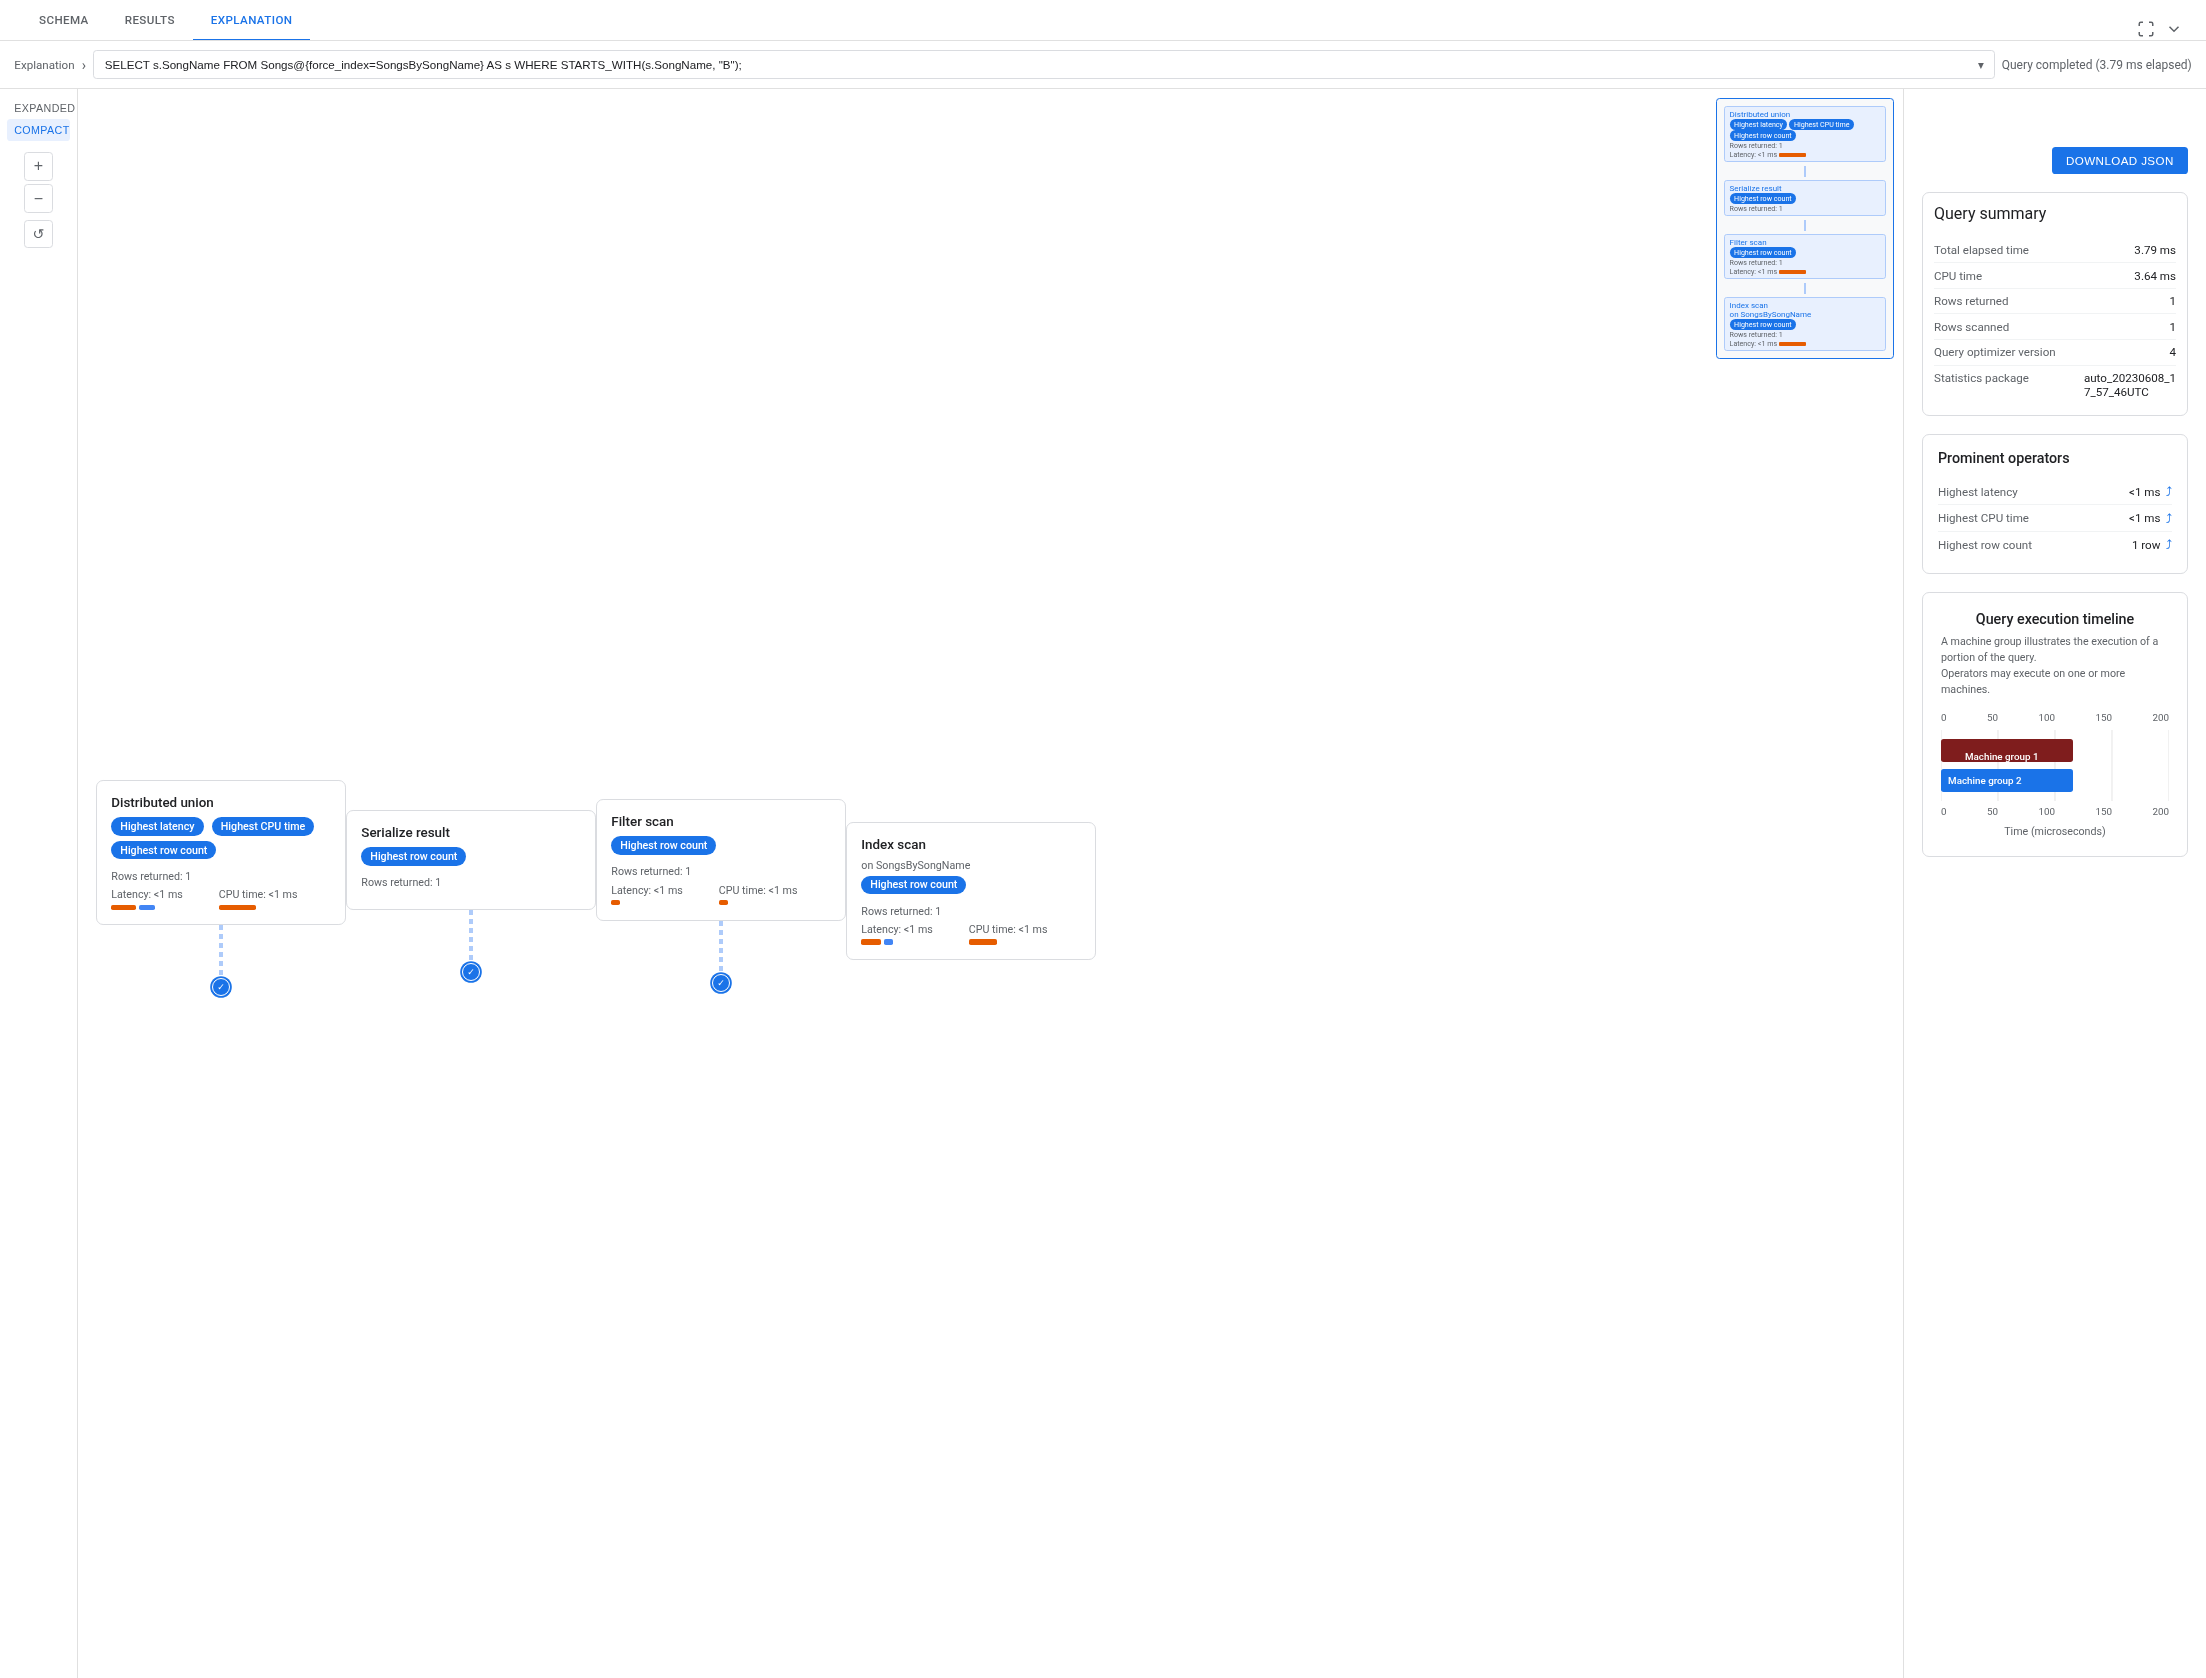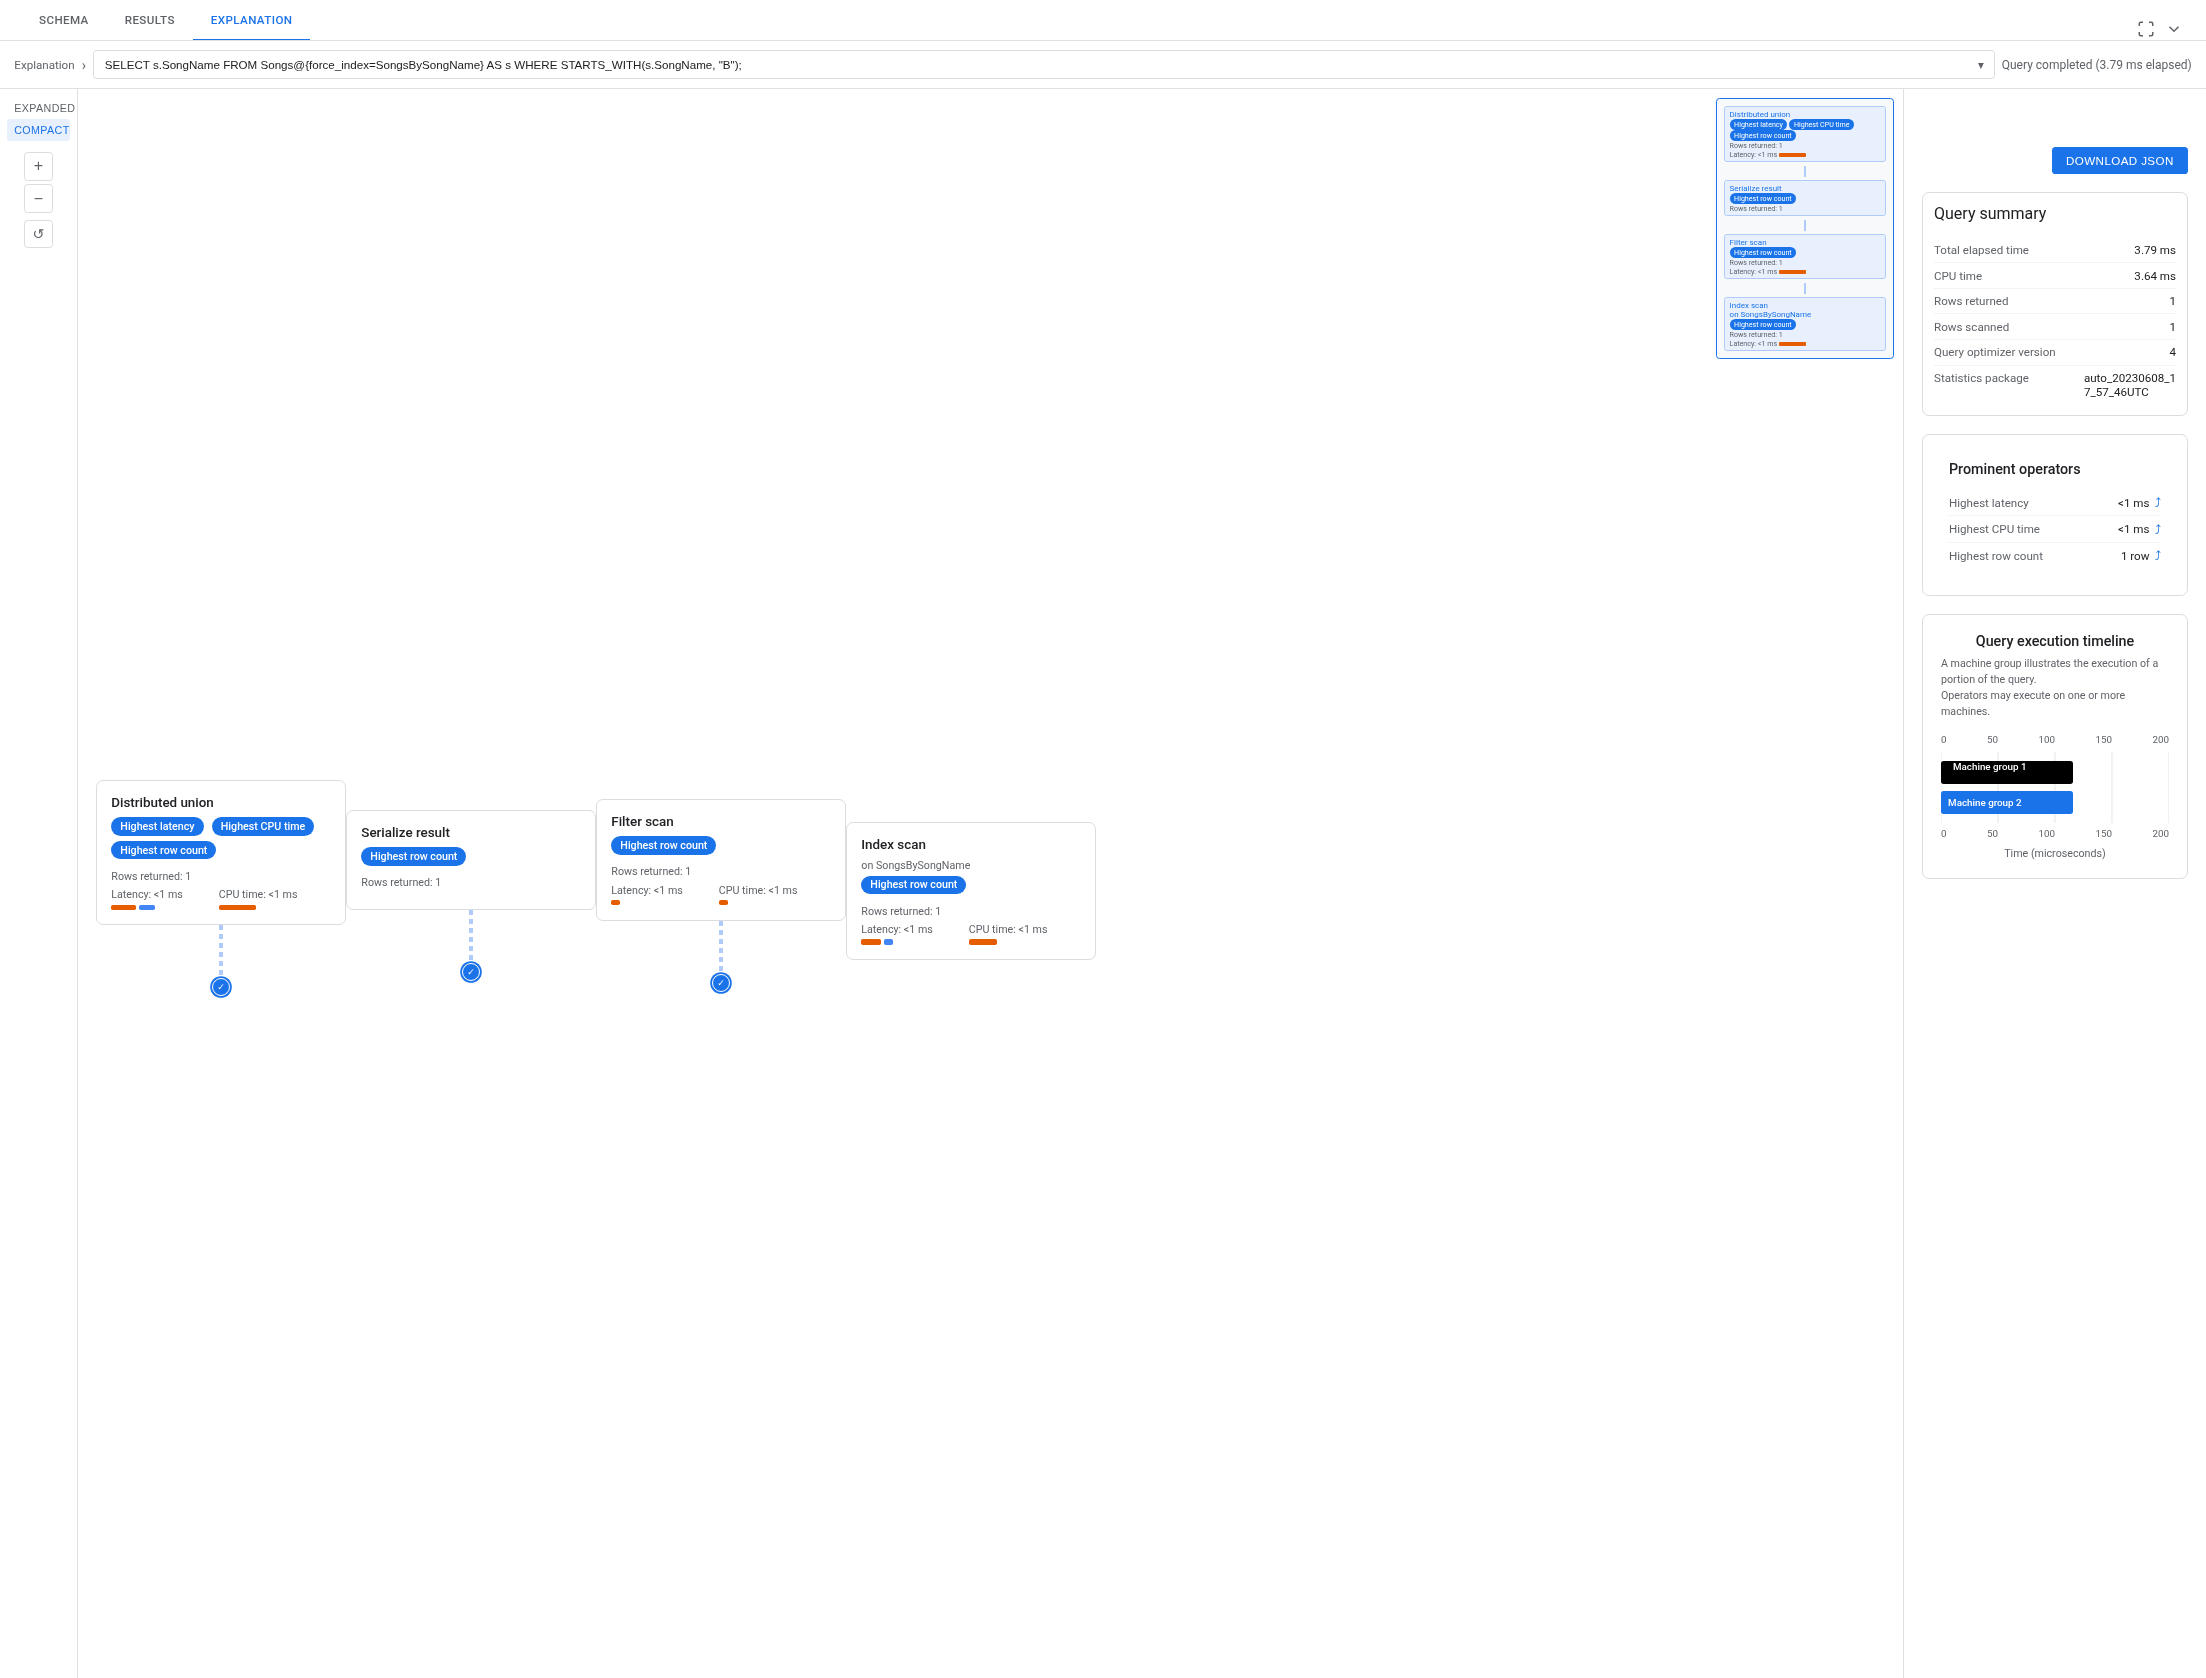--- a/index.html
+++ b/index.html
@@ -63,21 +63,21 @@
 
     
     .summary-card { border: 0.9px solid #dadce0; border-radius: 7.1px; padding: 11px; }
     .summary-title { font-size: 16px; font-weight: 400; margin-bottom: 14.3px; }
     .summary-row { display: flex; justify-content: space-between; padding: 5.3px 0; font-size: 11.6px; border-bottom: 0.9px solid #f1f3f4; }
     .summary-row:last-child { border-bottom: none; }
     .summary-key { color: #5f6368; }
     .summary-val { color: #202124; font-weight: 400; }
 
     
-    .prominent-card { border: 0.9px solid #dadce0; border-radius: 7.1px; padding: 26px; }
+    .prominent-card { border: 0.9px solid #dadce0; border-radius: 7.1px; padding: 15px; }
     .prominent-title { font-size: 14.3px; font-weight: 500; margin-bottom: 12.5px; }
     .prominent-row { display: flex; justify-content: space-between; align-items: center; padding: 5.3px 0; font-size: 11.6px; border-bottom: 0.9px solid #f1f3f4; }
     .prominent-row:last-child { border-bottom: none; }
     .prominent-key { color: #5f6368; }
     .prominent-val { display: flex; align-items: center; gap: 5.3px; color: #202124; }
     .link-icon { color: #1a73e8; font-size: 12.5px; cursor: pointer; }
 
     
     .timeline-card { border: 0.9px solid #dadce0; border-radius: 7.1px; padding: 18px; }
     .timeline-title { font-size: 14.3px; font-weight: 500; margin-bottom: 7.1px; text-align: center; }
@@ -360,21 +360,21 @@
       <div class="timeline-chart" style="position:relative; height:71px;">
 
         <svg style="position:absolute;top:0;left:0;width:100%;height:100%;" viewBox="0 0 257 80" width="229" height="71">
           <line x1="0%" y1="0" x2="0%" y2="100%" stroke="#e0e0e0" stroke-width="1"></line>
           <line x1="25%" y1="0" x2="25%" y2="100%" stroke="#e0e0e0" stroke-width="1"></line>
           <line x1="50%" y1="0" x2="50%" y2="100%" stroke="#e0e0e0" stroke-width="1"></line>
           <line x1="75%" y1="0" x2="75%" y2="100%" stroke="#e0e0e0" stroke-width="1"></line>
           <line x1="100%" y1="0" x2="100%" y2="100%" stroke="#e0e0e0" stroke-width="1"></line>
         </svg>
 
-        <div style="position:absolute;top:9px;left:0;width:58%;height:23px;background:#000000;border-radius:2.7px;display:flex;align-items:flex-start;padding-left:12px;">
+        <div style="position:absolute;top:9px;left:0;width:58%;height:23px;background:#7f1d1d;border-radius:2.7px;display:flex;align-items:flex-end;padding-left:24px;">
           <span style="color:#fff;font-size:9.8px;font-weight:500;white-space:nowrap;">Machine group 1</span>
         </div>
 
         <div style="position:absolute;top:39px;left:0;width:58%;height:23px;background:#1a73e8;border-radius:2.7px;display:flex;align-items:center;padding-left:7.1px;">
           <span style="color:#fff;font-size:9.8px;font-weight:500;white-space:nowrap;">Machine group 2</span>
         </div>
       </div>
 
       <div class="axis-bottom" style="margin-top:5.3px;">
         <span>0</span>

